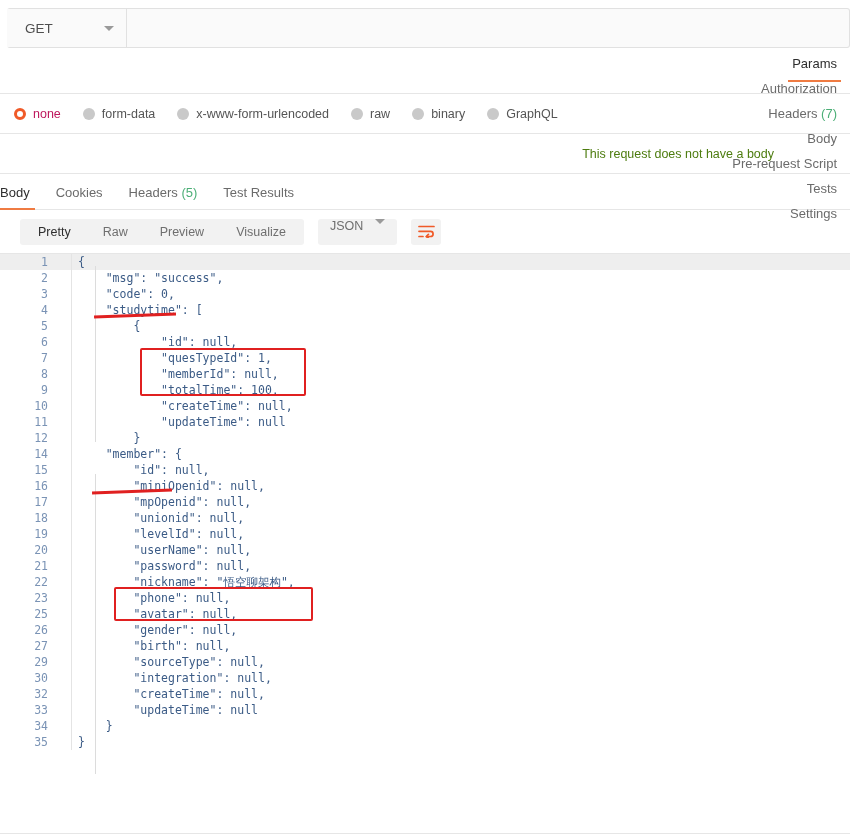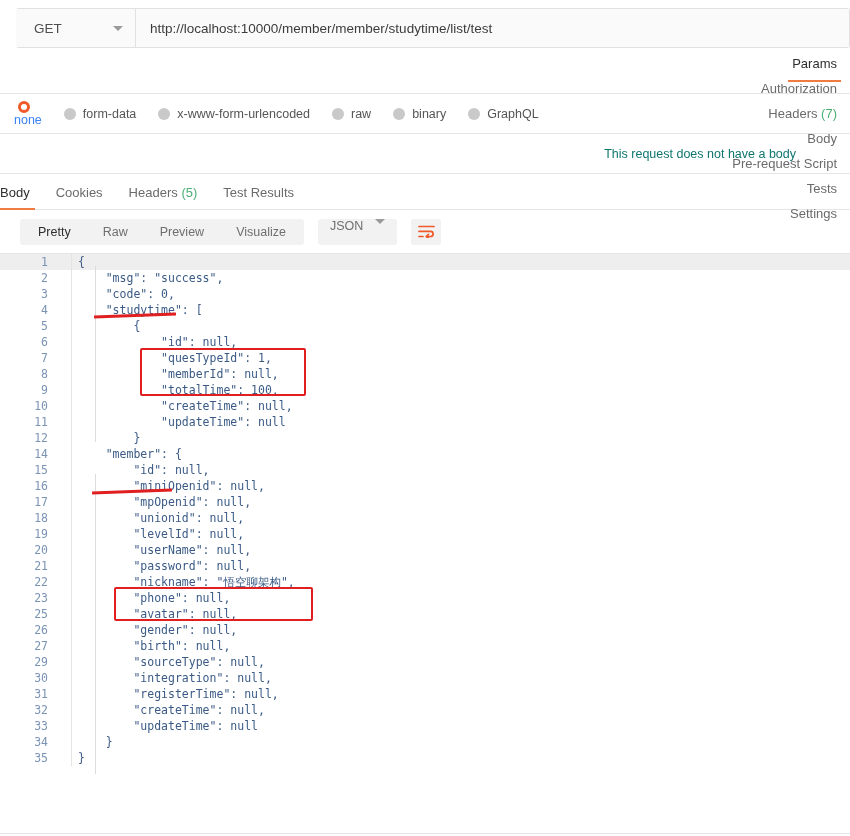--- a/index.html
+++ b/index.html
@@ -9,21 +9,21 @@
     background: #ffffff;
     font-family: "Liberation Sans", sans-serif;
     overflow: hidden;
   }
 
   
   .urlbar-row {
     height: 56px;
     display: flex;
     align-items: center;
-    padding: 0 0 0 16px;
+    padding: 0 0 0 7px;
     background: #ffffff;
   }
   .url-group {
     display: flex;
     align-items: stretch;
     height: 40px;
     width: 850px;
     border: 1px solid #e1e1e1;
     border-left: none;
     border-radius: 3px;
@@ -108,31 +108,31 @@
     width: 12px; height: 12px;
     border-radius: 50%;
     background: #c9c9c9;
     margin-right: 7px;
     flex: 0 0 auto;
   }
   .radio-item.selected .radio-dot {
     background: #ffffff;
     border: 3px solid #f05a28;
   }
-  .radio-item.selected { color: #3b82f6; flex-direction: column; }
+  .radio-item.selected { color: #be185d; }
 
   
   .nobody-row {
     height: 40px;
     display: flex;
     align-items: center;
     justify-content: flex-end;
-    padding-right: 54px;
+    padding-right: 76px;
     font-size: 12.5px;
-    color: #0f766e;
+    color: #4d7c0f;
     border-bottom: 1px solid #e6e6e6;
     background: #fff;
   }
 
   
   .resp-tabs {
     height: 36px;
     display: flex;
     align-items: flex-end;
     padding-left: 0px;
@@ -261,21 +261,20 @@
 </style>
 </head>
 <body>
 
 <div class="urlbar-row">
   <div class="url-group">
     <div class="method-select">
       <span>GET</span>
       <span class="caret-down"></span>
     </div>
-    <div class="url-input" placeholder="Enter request URL">http://localhost:10000/member/member/studytime/list/test</div>
   </div>
 </div>
 
 <div class="req-tabs">
   <div class="tab active">
     <span>Params</span>
   </div>
   <div class="tab">
     <span>Authorization</span>
   </div>
@@ -506,25 +505,20 @@
         <div class="gutter">29</div>
         <div class="fold-rail"></div>
         <div class="ctext">        "sourceType": null,</div>
       </div>
       <div class="code-line">
         <div class="gutter">30</div>
         <div class="fold-rail"></div>
         <div class="ctext">        "integration": null,</div>
       </div>
       <div class="code-line">
-        <div class="gutter">31</div>
-        <div class="fold-rail"></div>
-        <div class="ctext">        "registerTime": null,</div>
-      </div>
-      <div class="code-line">
         <div class="gutter">32</div>
         <div class="fold-rail"></div>
         <div class="ctext">        "createTime": null,</div>
       </div>
       <div class="code-line">
         <div class="gutter">33</div>
         <div class="fold-rail"></div>
         <div class="ctext">        "updateTime": null</div>
       </div>
       <div class="code-line">

